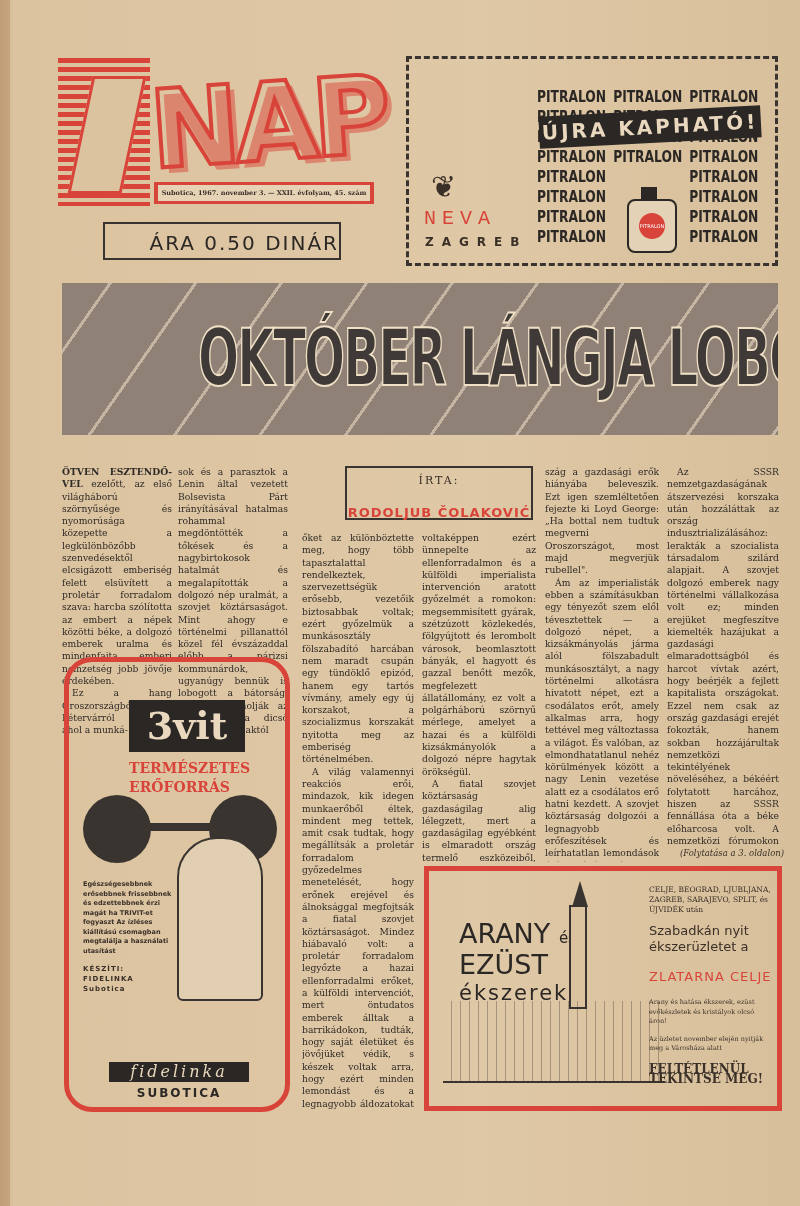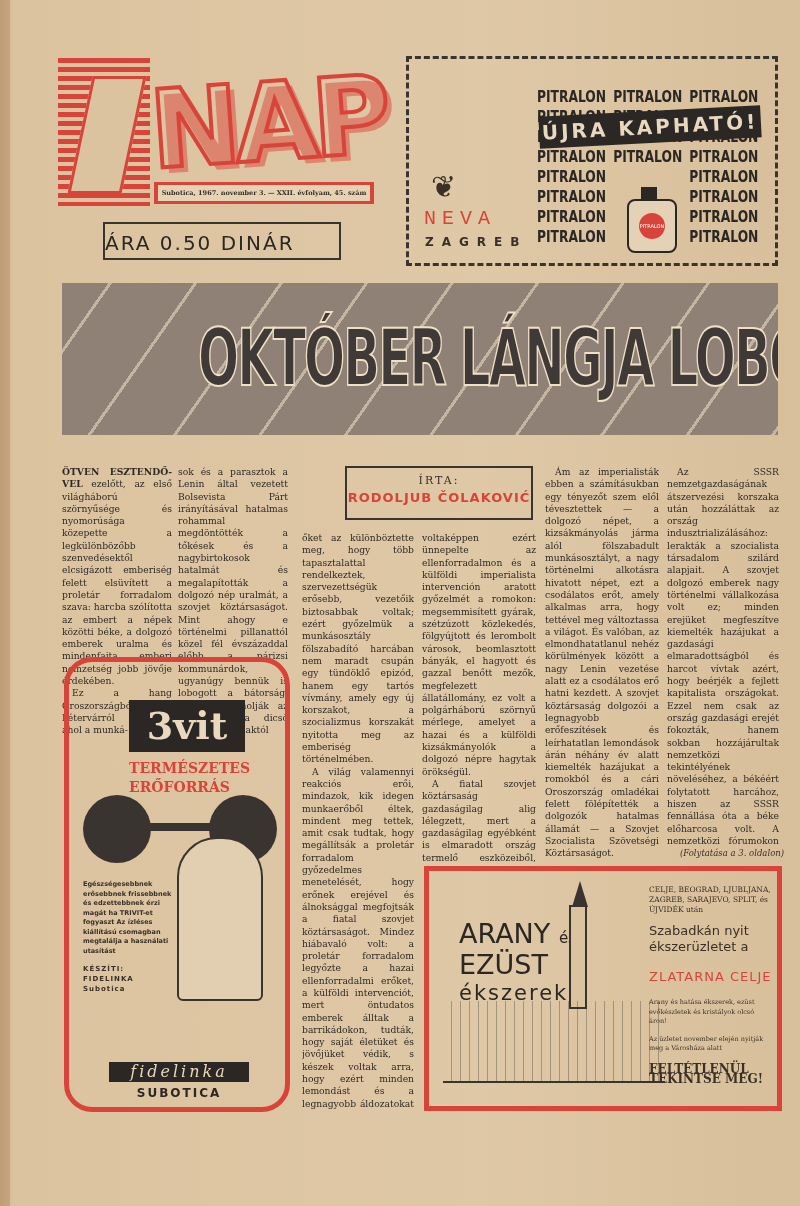--- a/index.html
+++ b/index.html
@@ -20,21 +20,21 @@
     background: repeating-linear-gradient(180deg, #d9443a 0 5px, transparent 5px 9px); }
   .logo-seven-inner { position:absolute; left:22px; top:18px; width:48px; height:112px;
     background:#dcc3a0; transform:skewX(-12deg); border:3px solid #d9443a; }
   .logo-nap { position:absolute; left:92px; top:0; font-family:"DejaVu Sans", sans-serif; font-weight:bold;
     font-size:108px; line-height:130px; letter-spacing:-6px; color:transparent;
     -webkit-text-stroke:4px #d9443a; transform:rotate(-4deg); text-shadow:6px 6px 0 rgba(217,68,58,.5); }
   .dateline-wrap { position:absolute; left:96px; top:124px; width:220px; height:22px; background:#d9443a; padding:3px 4px; box-sizing:border-box; }
   .dateline { background:#e6d2b5; font-size:6.5px; font-weight:bold; height:16px; line-height:16px; text-align:center; color:#3a3028; white-space:nowrap; overflow:hidden; }
 
   .price-box { position:absolute; left:103px; top:222px; width:238px; height:38px; border:2px solid #3a3430;
-    font-family:"DejaVu Sans", sans-serif; font-size:20px; line-height:38px; text-align:left; letter-spacing:2px; color:#2b2724; box-sizing:border-box; }
+    font-family:"DejaVu Sans", sans-serif; font-size:20px; line-height:38px; text-align:right; letter-spacing:2px; color:#2b2724; box-sizing:border-box; }
 
   
   .ad-pitralon { position:absolute; left:406px; top:56px; width:372px; height:210px; box-sizing:border-box;
     border:3px dashed #3a3430; }
   .neva-logo { position:absolute; left:22px; top:110px; font-size:30px; color:#3a3028; }
   .neva { position:absolute; left:15px; top:148px; font-family:Liberation Mono, monospace; font-size:20px; letter-spacing:6px; color:#d9443a; }
   .zagreb { position:absolute; left:16px; top:176px; font-family:"DejaVu Sans", sans-serif; font-size:12px; letter-spacing:8px; color:#3a3028; font-weight:bold;}
   .pit-grid { position:absolute; left:128px; top:28px; width:225px; font-family:"DejaVu Sans", sans-serif; font-weight:bold; font-size:15px; line-height:20px; color:#2b2724; transform:scaleX(0.82); transform-origin:left; white-space:nowrap; }
   .pit-row { display:flex; justify-content:space-between; width:270px; }
   .ujra { position:absolute; left:130px; top:52px; width:222px; height:32px; background:#2b2724; color:#e9d8bd;
@@ -51,21 +51,21 @@
     font-size:78px; line-height:110px; color:#3f3a37; letter-spacing:-3px; transform:scaleX(0.62); transform-origin:center;
     -webkit-text-stroke:2px #efe0c6; white-space:nowrap; }
 
   
   .col { position:absolute; font-size:9.2px; line-height:12.3px; text-align:justify; color:#2e2a26; }
   .col p { margin:0; text-indent:10px; }
   .col p.first { text-indent:0; }
   .lead { font-weight:bold; }
   .byline { position:absolute; left:345px; top:466px; width:188px; height:54px; border-top:2px solid #3a3430; border-bottom:2px solid #3a3430; border-left:2px solid #3a3430; border-right:2px solid #3a3430; text-align:center; box-sizing:border-box; }
   .byline-label { font-size:11px; letter-spacing:2px; margin-top:6px; color:#3a3028; }
-  .byline-name { font-family:"DejaVu Sans", sans-serif; font-weight:bold; font-size:13px; color:#d9443a; letter-spacing:1px; margin-top:3px; }
+  .byline-name { font-family:"DejaVu Sans", sans-serif; font-weight:bold; font-size:13px; color:#d9443a; letter-spacing:1px; margin-top:18px; }
   .continued { position:absolute; left:680px; top:848px; font-size:8.5px; font-style:italic; color:#3a3028; }
 
   
   .ad-3vit { position:absolute; left:64px; top:657px; width:226px; height:455px; border:5px solid #d9443a; border-radius:28px; box-sizing:border-box; }
   .vit-logo { position:absolute; left:60px; top:38px; width:116px; height:52px; background:#2b2724; color:#e9d8bd;
     font-family:"DejaVu Serif", serif; font-weight:bold; font-size:38px; line-height:52px; text-align:center; }
   .vit-slogan1, .vit-slogan2 { position:absolute; left:60px; font-family:"DejaVu Serif", serif; font-weight:bold; font-size:14px; color:#d9443a; }
   .vit-slogan1 { top:98px; } .vit-slogan2 { top:117px; }
   .weight-l, .weight-r { position:absolute; top:133px; width:68px; height:68px; border-radius:50%; background:#3a3430; }
   .weight-l { left:14px; } .weight-r { left:140px; }
@@ -184,20 +184,21 @@
   <div class="col" style="left:302px; top:532px; width:112px; height:578px; overflow:hidden;">
     <p class="first">őket az különböztette meg, hogy több tapasztalattal rendelkeztek, szervezettségük erősebb, vezetőik biztosabbak voltak; ezért győzelmük a munkásosztály fölszabadító harcában nem maradt csupán egy tündöklő epizód, hanem egy tartós vívmány, amely egy új korszakot, a szocializmus korszakát nyitotta meg az emberiség történelmében.</p>
     <p>A világ valamennyi reakciós erői, mindazok, kik idegen munkaerőből éltek, mindent meg tettek, amit csak tudtak, hogy megállítsák a proletár forradalom győzedelmes menetelését, hogy erőnek erejével és álnoksággal megfojtsák a fiatal szovjet köztársaságot. Mindez hiábavaló volt: a proletár forradalom legyőzte a hazai ellenforradalmi erőket, a külföldi intervenciót, mert öntudatos emberek álltak a barrikádokon, tudták, hogy saját életüket és jövőjüket védik, s készek voltak arra, hogy ezért minden lemondást és a legnagyobb áldozatokat is elviseljék. A lengyel határtól a Csendes óceánig, Murmanszktól a közép-ázsiai steppékig négy esztendőn át folyt a kíméletlen s mindent pusztító polgárháború, életre-halálra szóló igazi harc a régi társadalom legsötétebb erőivel szemben, melyek semmiféle gaztettől nem riadtak vissza, hogy megállítsák a történelem megmásíthatatlan folyamát.</p>
 
   </div>
   <div class="col" style="left:422px; top:532px; width:114px; height:330px; overflow:hidden;">
     <p class="first">voltaképpen ezért ünnepelte az ellenforradalmon és a külföldi imperialista intervención aratott győzelmét a romokon: megsemmisített gyárak, szétzúzott közlekedés, fölgyújtott és lerombolt városok, beomlasztott bányák, el hagyott és gazzal benőtt mezők, megfelezett állatállomány, ez volt a polgárháború szörnyű mérlege, amelyet a hazai és a külföldi kizsákmányolók a dolgozó népre hagytak örökségül.</p>
     <p>A fiatal szovjet köztársaság gazdaságilag alig lélegzett, mert a gazdaságilag egyébként is elmaradott ország termelő eszközeiből, különösen, ami a gyáripart és a közlekedést illeti, a nagy nyomorúságban alig maradt meg valami. Az imperialisták ezért reménykedtek abban, hogy az olyannyira kifosztott or-</p>
   </div>
   <div class="col" style="left:545px; top:466px; width:114px; height:396px; overflow:hidden;">
+    <p class="first">szág a gazdasági erők hiányába beleveszik. Ezt igen szemléltetően fejezte ki Loyd George: „Ha bottal nem tudtuk megverni Oroszországot, most majd megverjük rubellel".</p>
     <p>Ám az imperialisták ebben a számításukban egy tényezőt szem elől tévesztettek — a dolgozó népet, a kizsákmányolás járma alól fölszabadult munkásosztályt, a nagy történelmi alkotásra hivatott népet, ezt a csodálatos erőt, amely alkalmas arra, hogy tettével meg változtassa a világot. És valóban, az elmondhatatlanul nehéz körülmények között a nagy Lenin vezetése alatt ez a csodálatos erő hatni kezdett. A szovjet köztársaság dolgozói a legnagyobb erőfeszítések és leírhatatlan lemondások árán néhány év alatt kiemelték hazájukat a romokból és a cári Oroszország omladékai felett fölépítették a dolgozók hatalmas államát — a Szovjet Szocialista Szövetségi Köztársaságot.</p>
   </div>
   <div class="col" style="left:667px; top:466px; width:112px; height:380px; overflow:hidden;">
     <p>Az SSSR nemzetgazdaságának átszervezési korszaka után hozzáláttak az ország indusztrializálásához: lerakták a szocialista társadalom szilárd alapjait. A szovjet dolgozó emberek nagy történelmi vállalkozása volt ez; minden erejüket megfeszítve kiemelték hazájukat a gazdasági elmaradottságból és harcot vívtak azért, hogy beérjék a fejlett kapitalista országokat. Ezzel nem csak az ország gazdasági erejét fokozták, hanem sokban hozzájárultak nemzetközi tekintélyének növeléséhez, a békéért folytatott harcához, hiszen az SSSR fennállása óta a béke előharcosa volt. A nemzetközi fórumokon az SSSR hangja mind erőteljesebben érvényesült, hatása egyre fokozódott az államok közötti viszonyban is, különösen akkor, amikor a német fasizmus veszélye fenyegette a világbékét.</p>
 
   </div>
   <div class="continued">(Folytatása a 3. oldalon)</div>
 
   <div class="ad-3vit">
     <div class="vit-logo">3vit</div>

